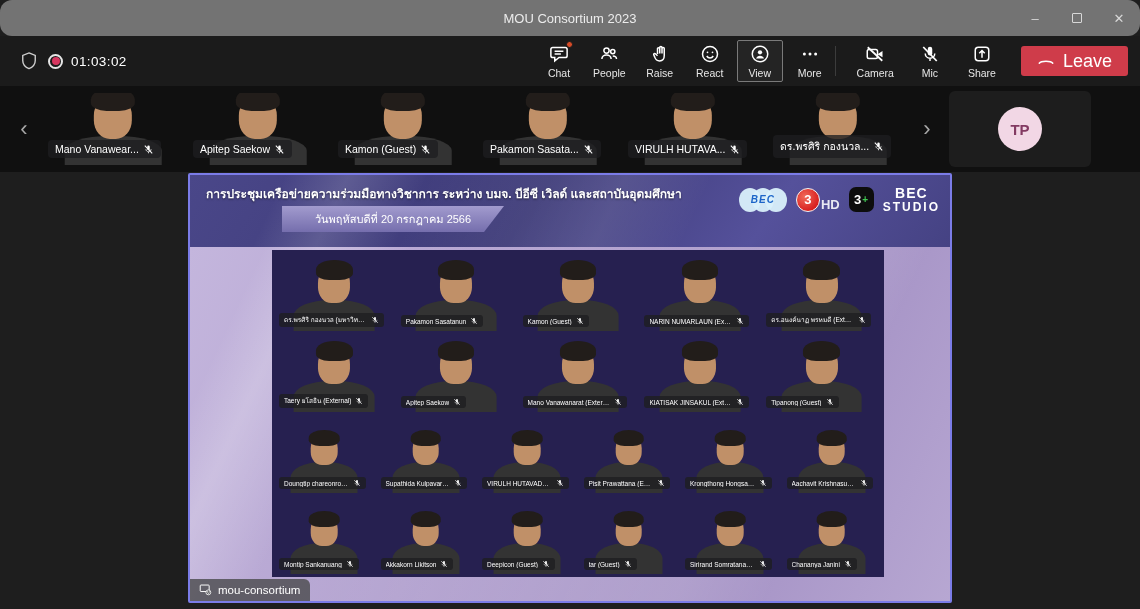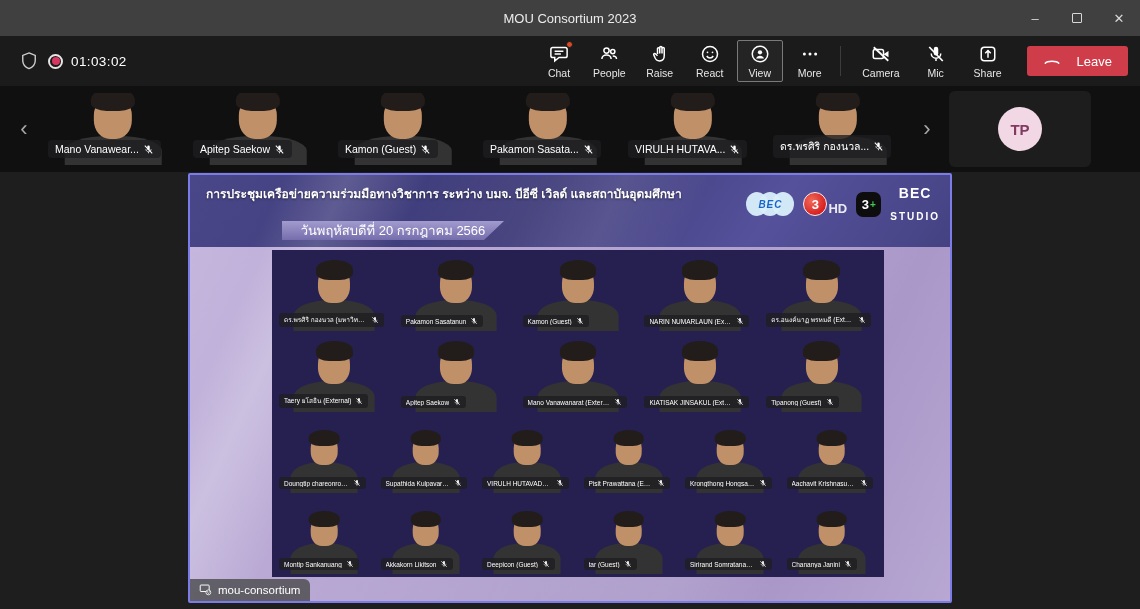--- a/index.html
+++ b/index.html
@@ -1,21 +1,21 @@
 <!DOCTYPE html>
 <html style="--c-accent: #7b7ce8; --c-leave: #cf3c4a; --c-record: #d6365f; --c-badge_dot: #d74b27; --c-self_avatar_bg: #f2d7e5; --c-self_avatar_text: #833a62; --c-slide_bg: #b7a7d2; --c-gap: #262050;"><head>
 <meta charset="utf-8">
 <style>
   * { margin:0; padding:0; box-sizing:border-box; }
   html,body { width:1140px; height:609px; overflow:hidden; background:#000;
     font-family:"Liberation Sans","DejaVu Sans",sans-serif; }
   .app { width:1140px; height:609px; display:flex; flex-direction:column; background:#1e1e1e; }
 
   
-  .titlebar { height:36px; background:#404040; position:relative; flex:0 0 auto; }
+  .titlebar { height:36px; background:#737373; position:relative; flex:0 0 auto;border-radius:12px; }
   .titlebar .title { position:absolute; left:0; right:0; top:0; height:36px; display:flex;
     align-items:center; justify-content:center; color:#ececec; font-size:13px; }
   .win-controls { position:absolute; right:0; top:0; height:36px; display:flex; }
   .win-btn { width:42px; height:36px; display:flex; align-items:center; justify-content:center;
     color:#d8d8d8; font-size:13px; background:none; border:none; cursor:pointer; }
   .win-btn .maxbox { width:10px; height:10px; border:1.2px solid #d8d8d8; border-radius:1px; display:block; }
 
   
   .toolbar { height:50px; background:#1b1b1b; display:flex; align-items:center; flex:0 0 auto; position:relative; }
   .tb-left { display:flex; align-items:center; gap:8px; padding-left:18px; width:300px; }
@@ -27,22 +27,22 @@
   .tbtn { background:none; border:none; cursor:pointer; display:flex; flex-direction:column;
     align-items:center; gap:2px; padding:3px 7px; min-width:46px; }
   .tbtn.active { border:1px solid #7a7a7a; border-radius:2px; background:#242424; padding:2px 6px; }
   .ticon { position:relative; width:22px; height:22px; display:flex; align-items:center; justify-content:center; }
   .ticon svg { width:20px; height:20px; stroke:#fff; fill:none; stroke-width:1.2; }
   .tlabel { color:#e6e6e6; font-size:10.5px; }
   .chat-dot { position:absolute; top:-2px; right:-3px; width:7px; height:7px; border-radius:50%;
     background:var(--c-badge_dot,#d74b27); border:1px solid #1b1b1b; }
   .tb-right { position:absolute; right:12px; display:flex; align-items:center; gap:6px; }
   .tb-divider { width:1px; height:30px; background:#3c3c3c; margin-right:8px; }
-  .leave-btn { display:flex; align-items:center; gap:16px; background:var(--c-leave,#cf3c4a);
-    color:#fff; border:none; border-radius:3px; height:30px; padding:0 16px; font-size:13px; cursor:pointer; margin-left:10px; }
+  .leave-btn { display:flex; align-items:center; gap:8px; background:var(--c-leave,#cf3c4a);
+    color:#fff; border:none; border-radius:3px; height:30px; padding:0 16px; font-size:18px; cursor:pointer; margin-left:10px; }
   .leave-btn svg { width:18px; height:18px; stroke:#fff; fill:none; stroke-width:2; }
 
   
   .filmstrip { height:86px; background:#101010; display:flex; align-items:center; padding:0 14px; gap:8px; flex:0 0 auto; }
   .strip-chev { background:none; border:none; color:#a8a8a8; font-size:22px; cursor:pointer;
     width:20px; flex:0 0 auto; line-height:1; padding:0; }
   .thumbs { display:flex; gap:3px; flex:0 0 auto;text-align:right; }
   .thumb { position:relative; width:142px; height:72px; border-radius:4px; overflow:hidden; cursor:pointer; flex:0 0 auto; }
   .self-tile { width:142px; height:76px; margin-left:4px; background:#1d1d1d; border-radius:6px;
     display:flex; align-items:center; justify-content:center; cursor:pointer; flex:0 0 auto; }
@@ -54,38 +54,38 @@
   .stage { flex:1; background:#1e1e1e; display:flex; justify-content:center; align-items:flex-start; }
   .shared-screen { position:relative; width:764px; height:430px; margin-top:1px;
     border:2px solid var(--c-accent,#7b7ce8); border-radius:2px; overflow:hidden; }
   .slide { width:100%; height:100%; display:flex; flex-direction:column; background:var(--c-slide_bg,#b7a7d2); }
   .slide-header { position:relative; height:72px; flex:0 0 auto;
     background:linear-gradient(125deg,#4a4789 0%,#3d3a78 45%,#55519b 75%,#454283 100%); overflow:hidden; }
   .slide-header::before { content:""; position:absolute; inset:0;
     background:linear-gradient(115deg,transparent 12%,rgba(255,255,255,.14) 20%,transparent 30%,rgba(255,255,255,.10) 55%,transparent 66%); }
   .slide-title { position:relative; color:#fff; font-size:12px; font-weight:bold; padding:9px 180px 0 16px;
     text-shadow:0 1px 2px rgba(0,0,0,.55); white-space:nowrap; }
-  .date-band { position:relative; margin:18px 0 0 92px; width:222px; height:19px;
+  .date-band { position:relative; margin:3px 0 0 92px; width:222px; height:26px;
     background:linear-gradient(180deg,#a29bce,#756ead); clip-path:polygon(0 0,100% 0,91% 100%,0 100%);
-    display:flex; align-items:center; justify-content:center; color:#fff; font-size:13px; }
+    display:flex; align-items:center; justify-content:center; color:#fff; font-size:11px; }
   .logos { position:absolute; top:11px; right:10px; display:flex; align-items:center; gap:9px; }
   .logo-bec { position:relative; width:48px; height:24px; display:flex; align-items:center; justify-content:center; }
   .logo-bec i { position:absolute; width:22px; height:24px; background:#d9f0fb; border-radius:50%; opacity:.95; }
   .logo-bec i:nth-child(1){ left:0; } .logo-bec i:nth-child(2){ left:13px; } .logo-bec i:nth-child(3){ left:26px; }
   .logo-bec b { position:relative; color:#1b64c8; font-size:10px; font-style:italic; letter-spacing:1px; }
   .logo-ch3 { display:flex; align-items:flex-end; gap:1px; }
   .logo-ch3 .ball { width:24px; height:24px; border-radius:50%; background:radial-gradient(circle at 35% 35%,#f06a5a,#d92020 70%);
     border:1.5px solid #f2f2f2; color:#fff; font-weight:bold; font-size:13px; display:flex; align-items:center; justify-content:center; }
   .logo-ch3 .hd { color:#e9e9f2; font-size:13px; font-weight:bold; }
   .logo-ch3plus { width:25px; height:25px; background:#0d0d0d; border-radius:7px; color:#fff;
     font-weight:bold; font-size:13px; display:flex; align-items:center; justify-content:center; }
   .logo-ch3plus em { font-style:normal; color:#41c752; font-size:10px; margin-left:1px; }
   .logo-studio { display:flex; flex-direction:column; align-items:center; line-height:1; color:#fff; }
   .logo-studio .l1 { font-size:14px; font-weight:900; letter-spacing:1px; }
-  .logo-studio .l2 { font-size:10px; font-weight:bold; letter-spacing:2px; margin-top:12px; }
+  .logo-studio .l2 { font-size:12px; font-weight:bold; letter-spacing:2px; margin-top:1px; }
 
   .grid { flex:1; position:relative; padding:3px 66px 24px 82px;
     background:linear-gradient(115deg,#c4b6dd 0%,#b2a1cf 40%,#a390c4 70%,#b7a7d2 100%); }
   .grid::before { content:""; position:absolute; inset:0;
     background:linear-gradient(115deg,transparent 8%,rgba(255,255,255,.22) 14%,transparent 24%,rgba(255,255,255,.15) 70%,transparent 80%); }
   .grid-rows { position:relative; height:100%; display:flex; flex-direction:column; gap:3px;
     background:var(--c-gap,#262050); padding:3px; }
   .grid-row { flex:1; display:flex; gap:3px; min-height:0; }
   .tile { position:relative; flex:1; overflow:hidden; cursor:pointer; }
 

